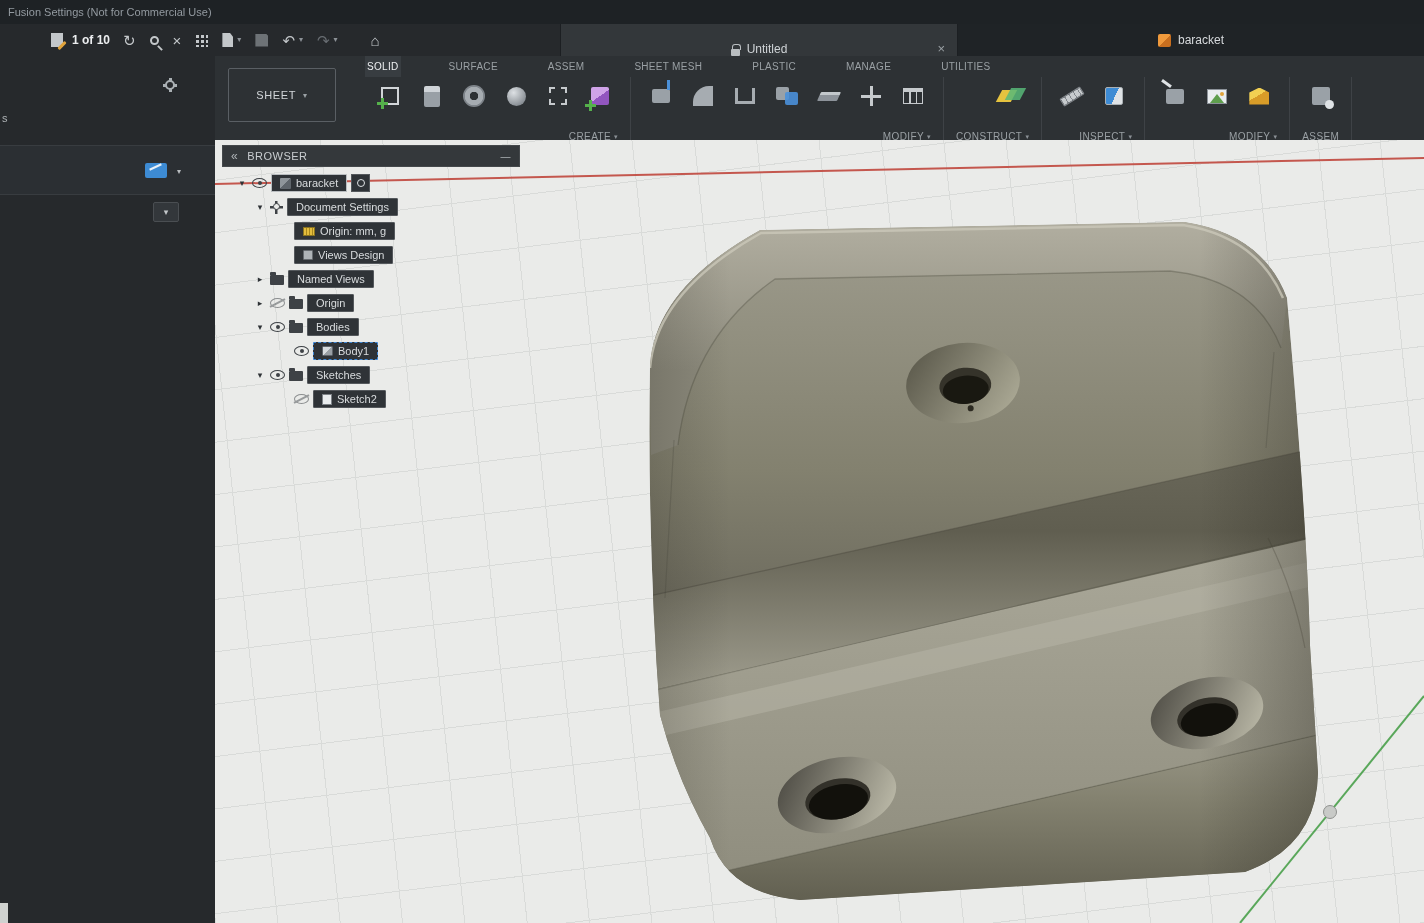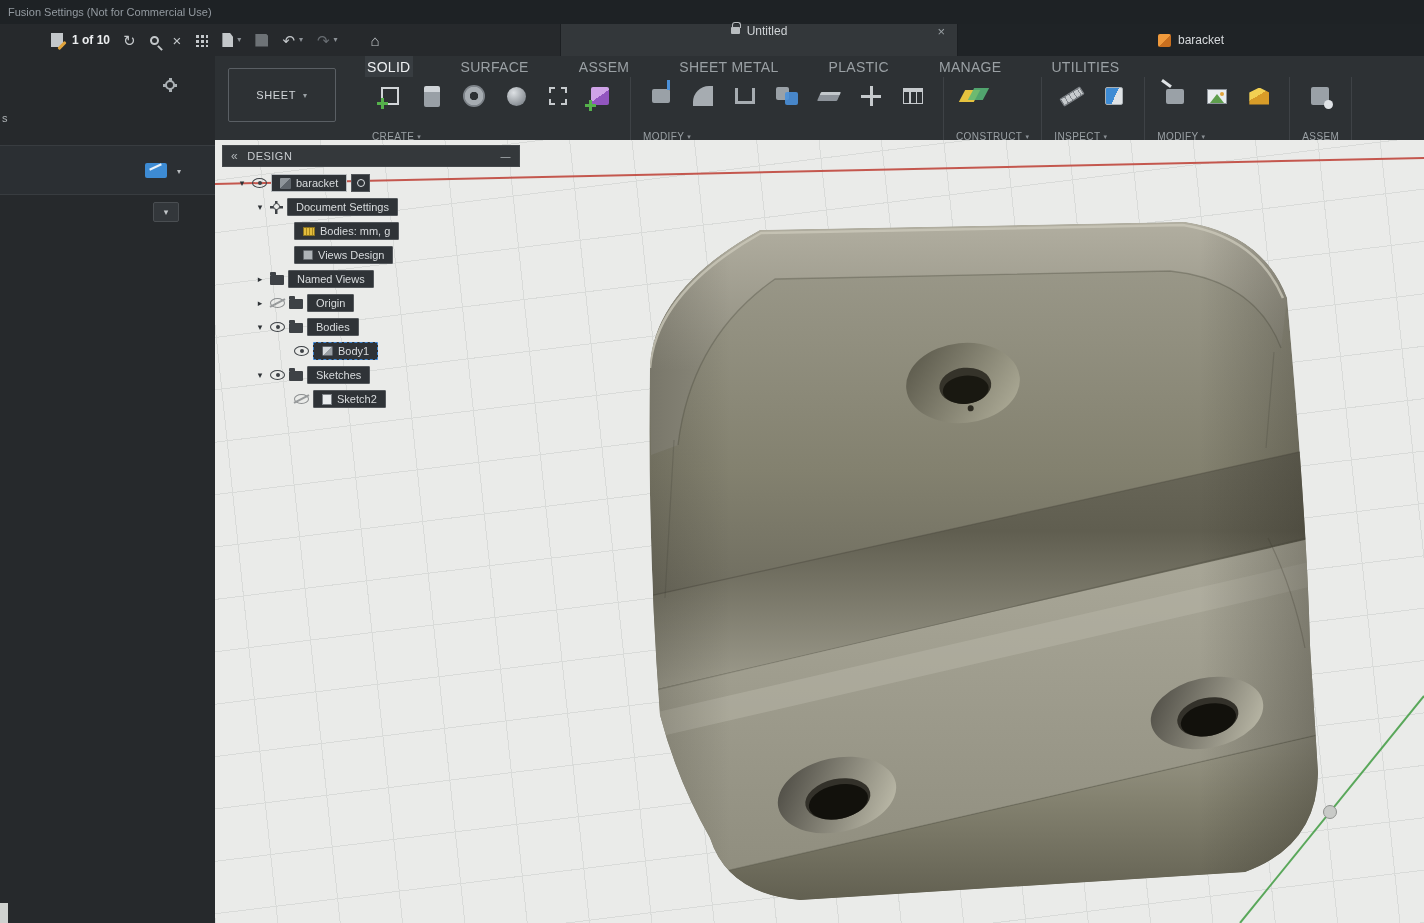--- a/index.html
+++ b/index.html
@@ -31,21 +31,21 @@
   .ic-apps { width:13px; height:13px;
     background-image:radial-gradient(#c3c7ca 1.5px, transparent 1.7px);
     background-size:5px 5px; }
   .ic-file { width:11px; height:14px; background:#c3c7ca;
     clip-path:polygon(0 0,70% 0,100% 30%,100% 100%,0 100%); }
   .ic-save { width:13px; height:13px; background:#6d7276;
     clip-path:polygon(0 0,80% 0,100% 20%,100% 100%,0 100%); }
 
   .tab-untitled { position:absolute; left:560px; top:0; width:398px; height:32px;
     background:#33373a; border-left:1px solid #1c1f22; border-right:1px solid #1c1f22;
-    display:flex; align-items:flex-start; justify-content:center; gap:7px; color:#cfd3d6;
+    display:flex; align-items:flex-end; justify-content:center; gap:7px; color:#cfd3d6;
     font-size:12px; }
   .tab-untitled .tab-close { position:absolute; right:12px; color:#9aa0a4; font-size:13px; }
   .lock { width:9px; height:7px; background:#b9bdc0; border-radius:1px; position:relative; margin-top:3px; }
   .lock::before { content:""; position:absolute; left:1px; top:-5px; width:7px; height:5px;
     border:1.5px solid #b9bdc0; border-bottom:none; border-radius:3px 3px 0 0; }
   .tab-active { position:absolute; left:958px; top:0; right:0; height:32px; background:#1f2326;
     display:flex; align-items:center; justify-content:center; gap:7px; color:#d6d9dc; font-size:12px; }
   .cube { width:13px; height:13px; border-radius:2px;
     background:linear-gradient(135deg,#f09a3c 0 50%,#c96f1f 50%); }
 
@@ -73,25 +73,25 @@
 
   .content { flex:1; position:relative; }
 
   
   .ribbon { height:84px; background:#2d3134; position:relative; overflow:hidden; }
   .design-btn { position:absolute; left:13px; top:12px; width:108px; height:54px;
     border:1px solid #5a5f64; border-radius:2px; display:flex; align-items:center;
     justify-content:center; gap:7px; color:#d2d6d9; font-size:11px; letter-spacing:.6px; }
   .design-btn::after { content:"▾"; font-size:8px; color:#9aa0a4; }
   .rtabs { position:absolute; left:150px; top:0; height:21px; display:flex; align-items:stretch; }
-  .rtab { color:#9aa0a4; font-size:14px; margin-right:46px; letter-spacing:.3px;
+  .rtab { color:#9aa0a4; font-size:10px; margin-right:46px; letter-spacing:.3px;
     display:flex; align-items:center; padding:0 2px; }
   .rtab.active { color:#eef0f2; background:#383d41; }
   .rgroups { position:absolute; left:145px; top:21px; right:0; height:63px; display:flex; }
-  .rgroup { display:flex; flex-direction:column; align-items:flex-start; padding:0 12px;
+  .rgroup { display:flex; flex-direction:column; align-items:flex-end; padding:0 12px;
     border-right:1px solid #3e4246; flex:none;gap:16px; }
   .gicons { display:flex; align-items:center; height:44px; gap:6px; }
   .tool { width:36px; height:38px; display:flex; align-items:center; justify-content:center; }
   .glabel { color:#9aa0a4; font-size:10px; letter-spacing:.4px; display:flex; align-items:center; gap:3px; }
   .glabel .caret { font-size:7px; color:#8c9196; }
 
   .g { position:relative; display:inline-block; }
   .g-create-sketch { width:18px; height:18px; border:2px solid #d2d6d9; }
   .g-create-sketch::before { content:""; position:absolute; left:-6px; bottom:-2px; width:11px; height:3px; background:#55b14b; }
   .g-create-sketch::after  { content:""; position:absolute; left:-2px; bottom:-6px; width:3px; height:11px; background:#55b14b; }
@@ -267,21 +267,21 @@
 
     <div class="content">
       <div class="ribbon">
         <div class="design-btn">
           <span>SHEET</span>
         </div>
         <div class="rtabs">
             <span class="rtab active">SOLID</span>
             <span class="rtab">SURFACE</span>
             <span class="rtab">ASSEM</span>
-            <span class="rtab">SHEET METAL</span>
+            <span class="rtab">SHEET MESH</span>
             <span class="rtab">PLASTIC</span>
             <span class="rtab">MANAGE</span>
             <span class="rtab">UTILITIES</span>
           </div>
         <div class="rgroups">
             <div class="rgroup">
               <div class="gicons">
                 <div class="tool">
                   <span class="g g-create-sketch"></span>
                 </div>
@@ -477,21 +477,21 @@
               <ellipse cy="7" rx="28" ry="16" fill="#12110c"></ellipse>
             </g>
           </g>
 
           <circle cx="1115" cy="672" r="6.5" fill="#c8cac7" stroke="#8f918e" stroke-width="1"></circle>
         </svg>
 
         <div class="browser-panel">
           <div class="bheader">
             <span class="bcollapse"></span>
-            <span class="btitle">DESIGN</span>
+            <span class="btitle">BROWSER</span>
             <span class="bminimize"></span>
           </div>
           <div class="btree">
               <div class="trow l0">
                 <span class="chev">▾</span>
                 <span class="eye"></span>
                 <span class="chip root">
                   <span class="iicon i-document"></span>
                   <span>baracket</span>
                 </span>
@@ -503,21 +503,21 @@
                 <span class="chev">▾</span>
                 <span class="oicon i-gear"></span>
                 <span class="chip">
                   <span>Document Settings</span>
                 </span>
               </div>
               <div class="trow l2">
                 <span class="chev"></span>
                 <span class="chip">
                   <span class="iicon i-units"></span>
-                  <span>Bodies: mm, g</span>
+                  <span>Origin: mm, g</span>
                 </span>
               </div>
               <div class="trow l2">
                 <span class="chev"></span>
                 <span class="chip">
                   <span class="iicon i-part"></span>
                   <span>Views Design</span>
                 </span>
               </div>
               <div class="trow l1">

